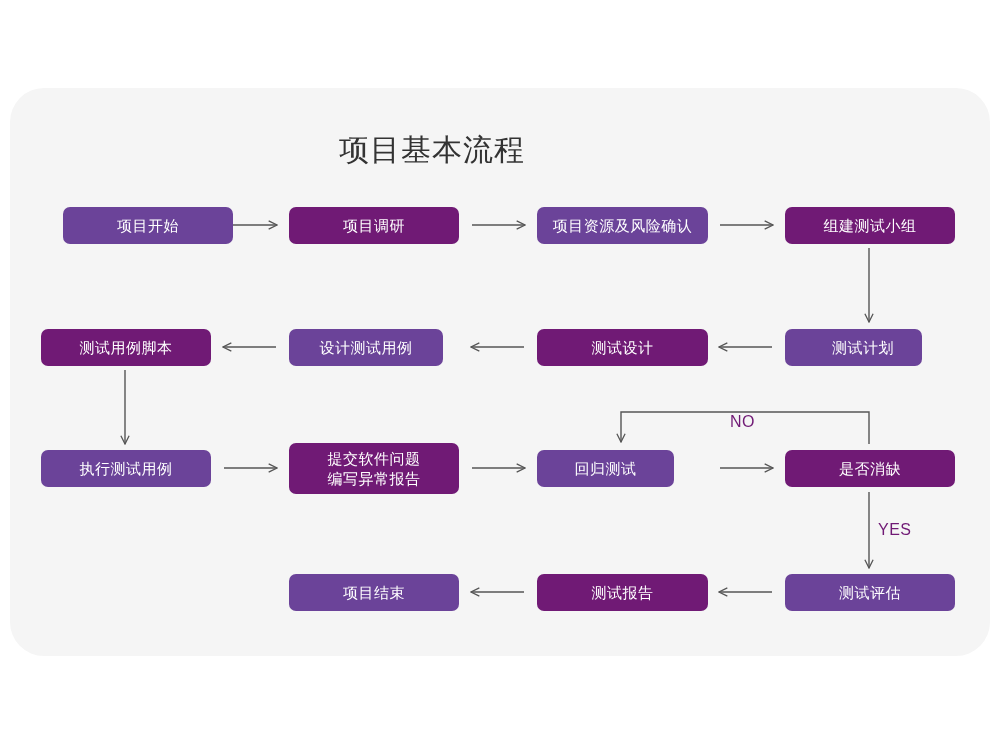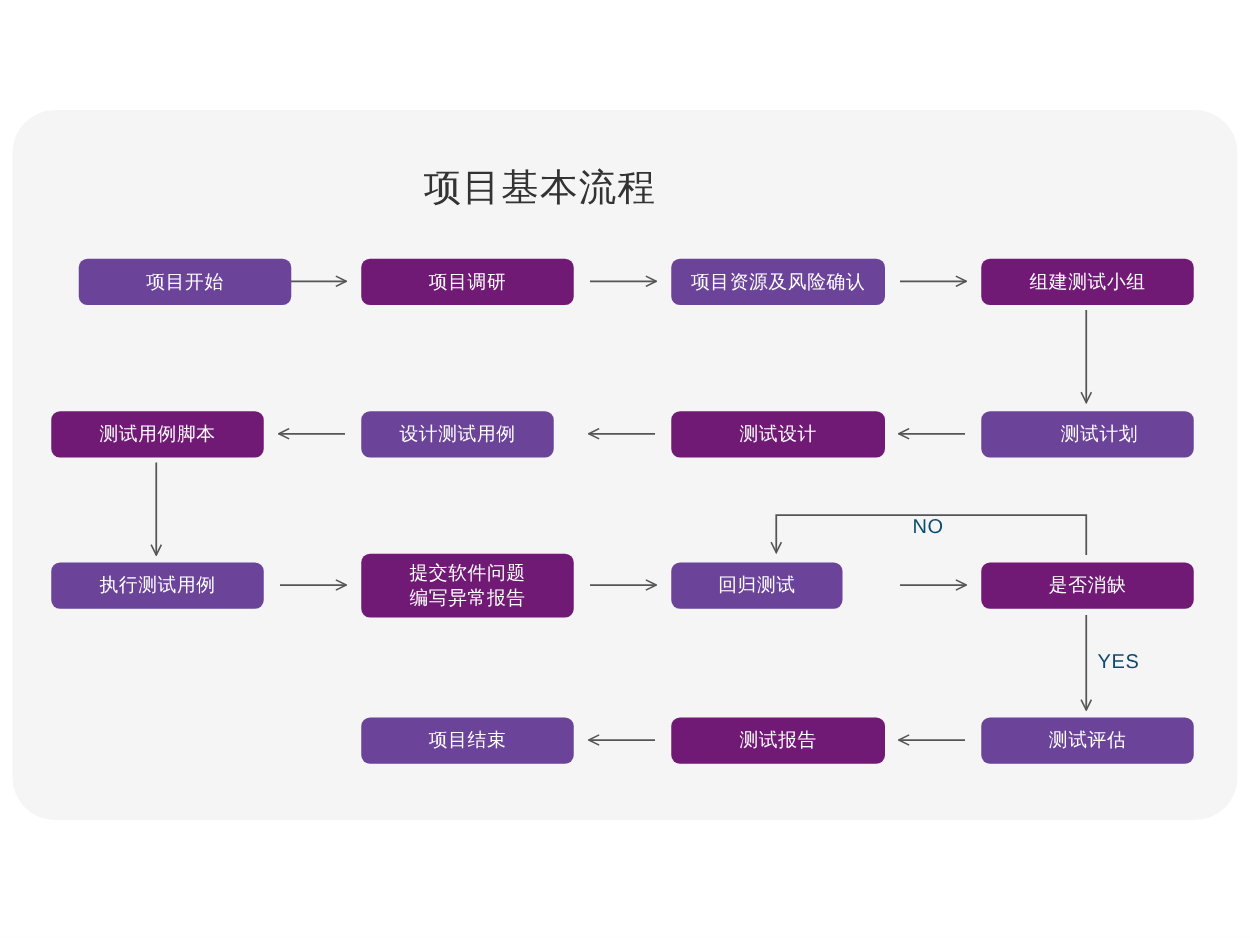--- a/index.html
+++ b/index.html
@@ -60,21 +60,21 @@
     left: 0;
     top: 0;
     width: 1000px;
     height: 750px;
     overflow: visible;
     pointer-events: none;
   }
   .lbl {
     position: absolute;
     font-size: 16px;
-    color: #0c4a6e;
+    color: #701a75;
     letter-spacing: 0.5px;
   }
 </style>
 </head>
 <body>
 
 <div id="stage">
 
   <div class="card"></div>
 
@@ -117,21 +117,21 @@
   <div class="lbl" style="left:878px; top:521px;">YES</div>
 
   <div class="node purple" style="left:41px;  top:207px; width:170px; height:37px;margin-left:22px;">项目开始</div>
   <div class="node gray" style="left:289px; top:207px; width:170px; height:37px;">项目调研</div>
   <div class="node purple" style="left:537px; top:207px; width:171px; height:37px;">项目资源及风险确认</div>
   <div class="node gray" style="left:785px; top:207px; width:170px; height:37px;">组建测试小组</div>
 
   <div class="node gray" style="left:41px;  top:329px; width:170px; height:37px;">测试用例脚本</div>
   <div class="node purple" style="left:289px; top:329px; width:154px; height:37px;">设计测试用例</div>
   <div class="node gray" style="left:537px; top:329px; width:171px; height:37px;">测试设计</div>
-  <div class="node purple" style="left:785px; top:329px; width:170px; height:37px;padding-left:19px;">测试计划</div>
+  <div class="node purple" style="left:785px; top:329px; width:137px; height:37px;padding-left:19px;">测试计划</div>
 
   <div class="node purple" style="left:41px;  top:450px; width:170px; height:37px;">执行测试用例</div>
   <div class="node gray" style="left:289px; top:443px; width:170px; height:51px;">提交软件问题
 编写异常报告</div>
   <div class="node purple" style="left:537px; top:450px; width:137px; height:37px;">回归测试</div>
   <div class="node gray" style="left:785px; top:450px; width:170px; height:37px;">是否消缺</div>
 
   <div class="node purple" style="left:289px; top:574px; width:170px; height:37px;">项目结束</div>
   <div class="node gray" style="left:537px; top:574px; width:171px; height:37px;">测试报告</div>
   <div class="node purple" style="left:785px; top:574px; width:170px; height:37px;">测试评估</div>

